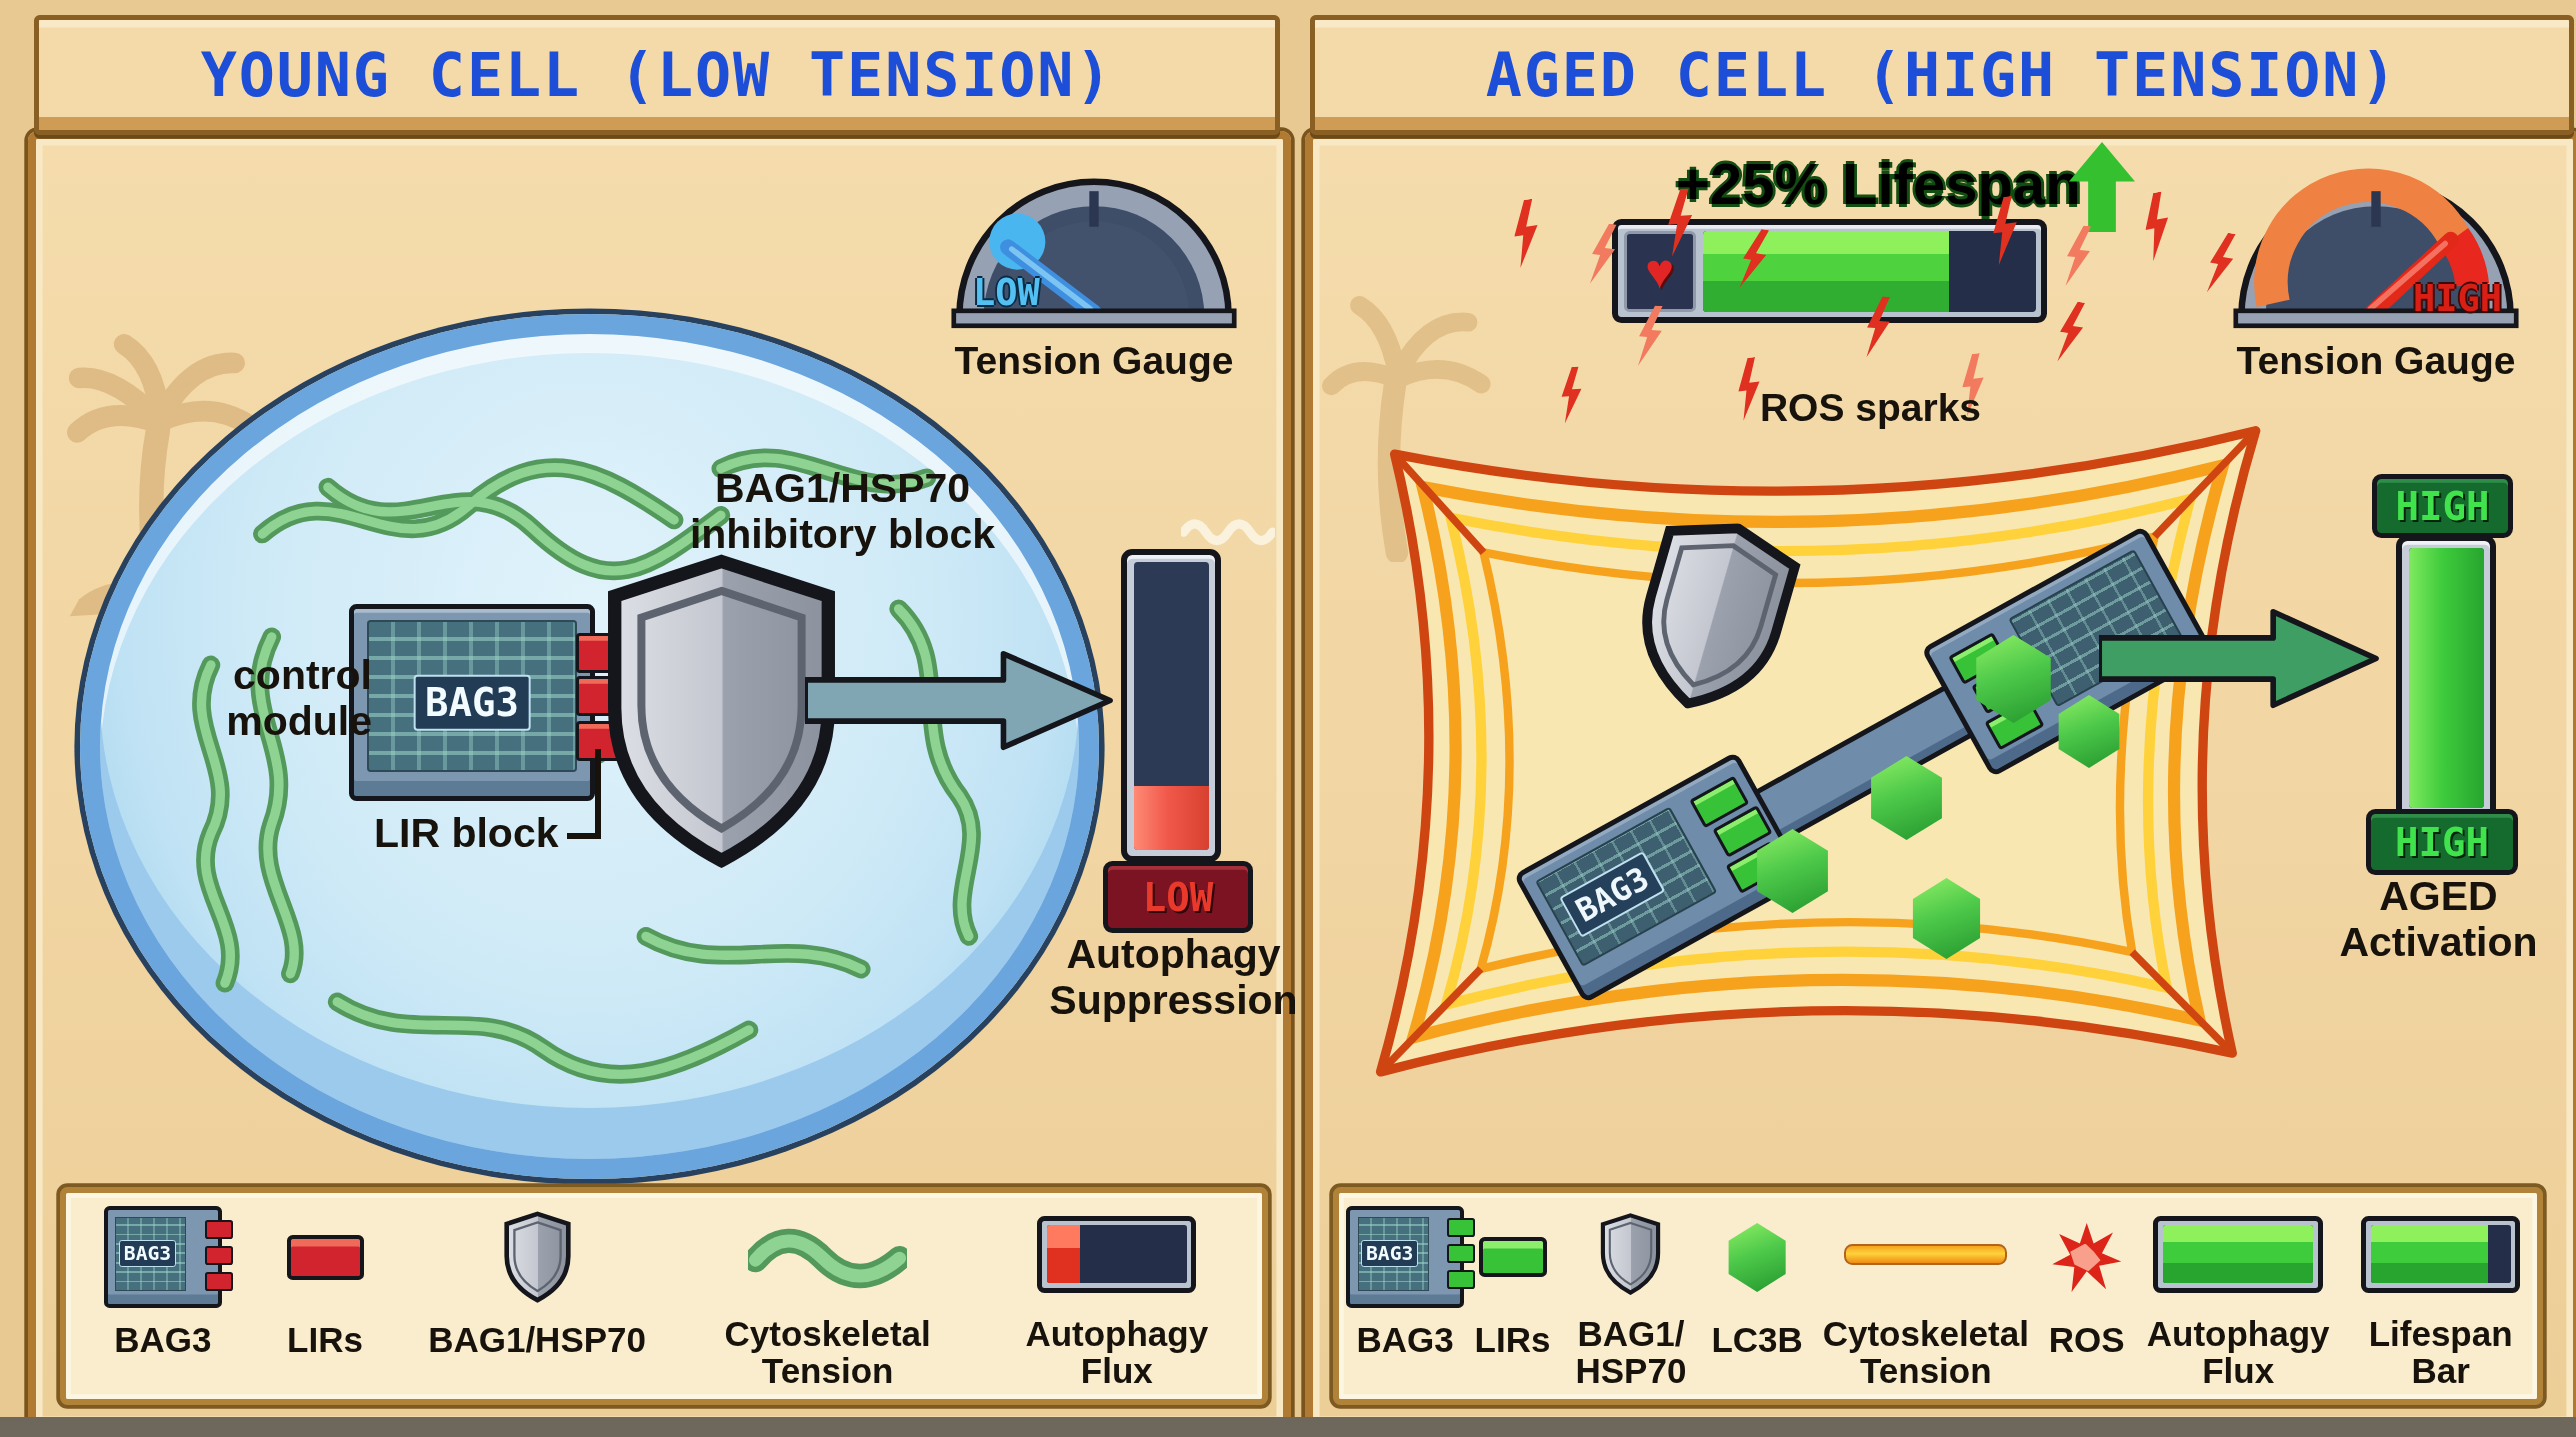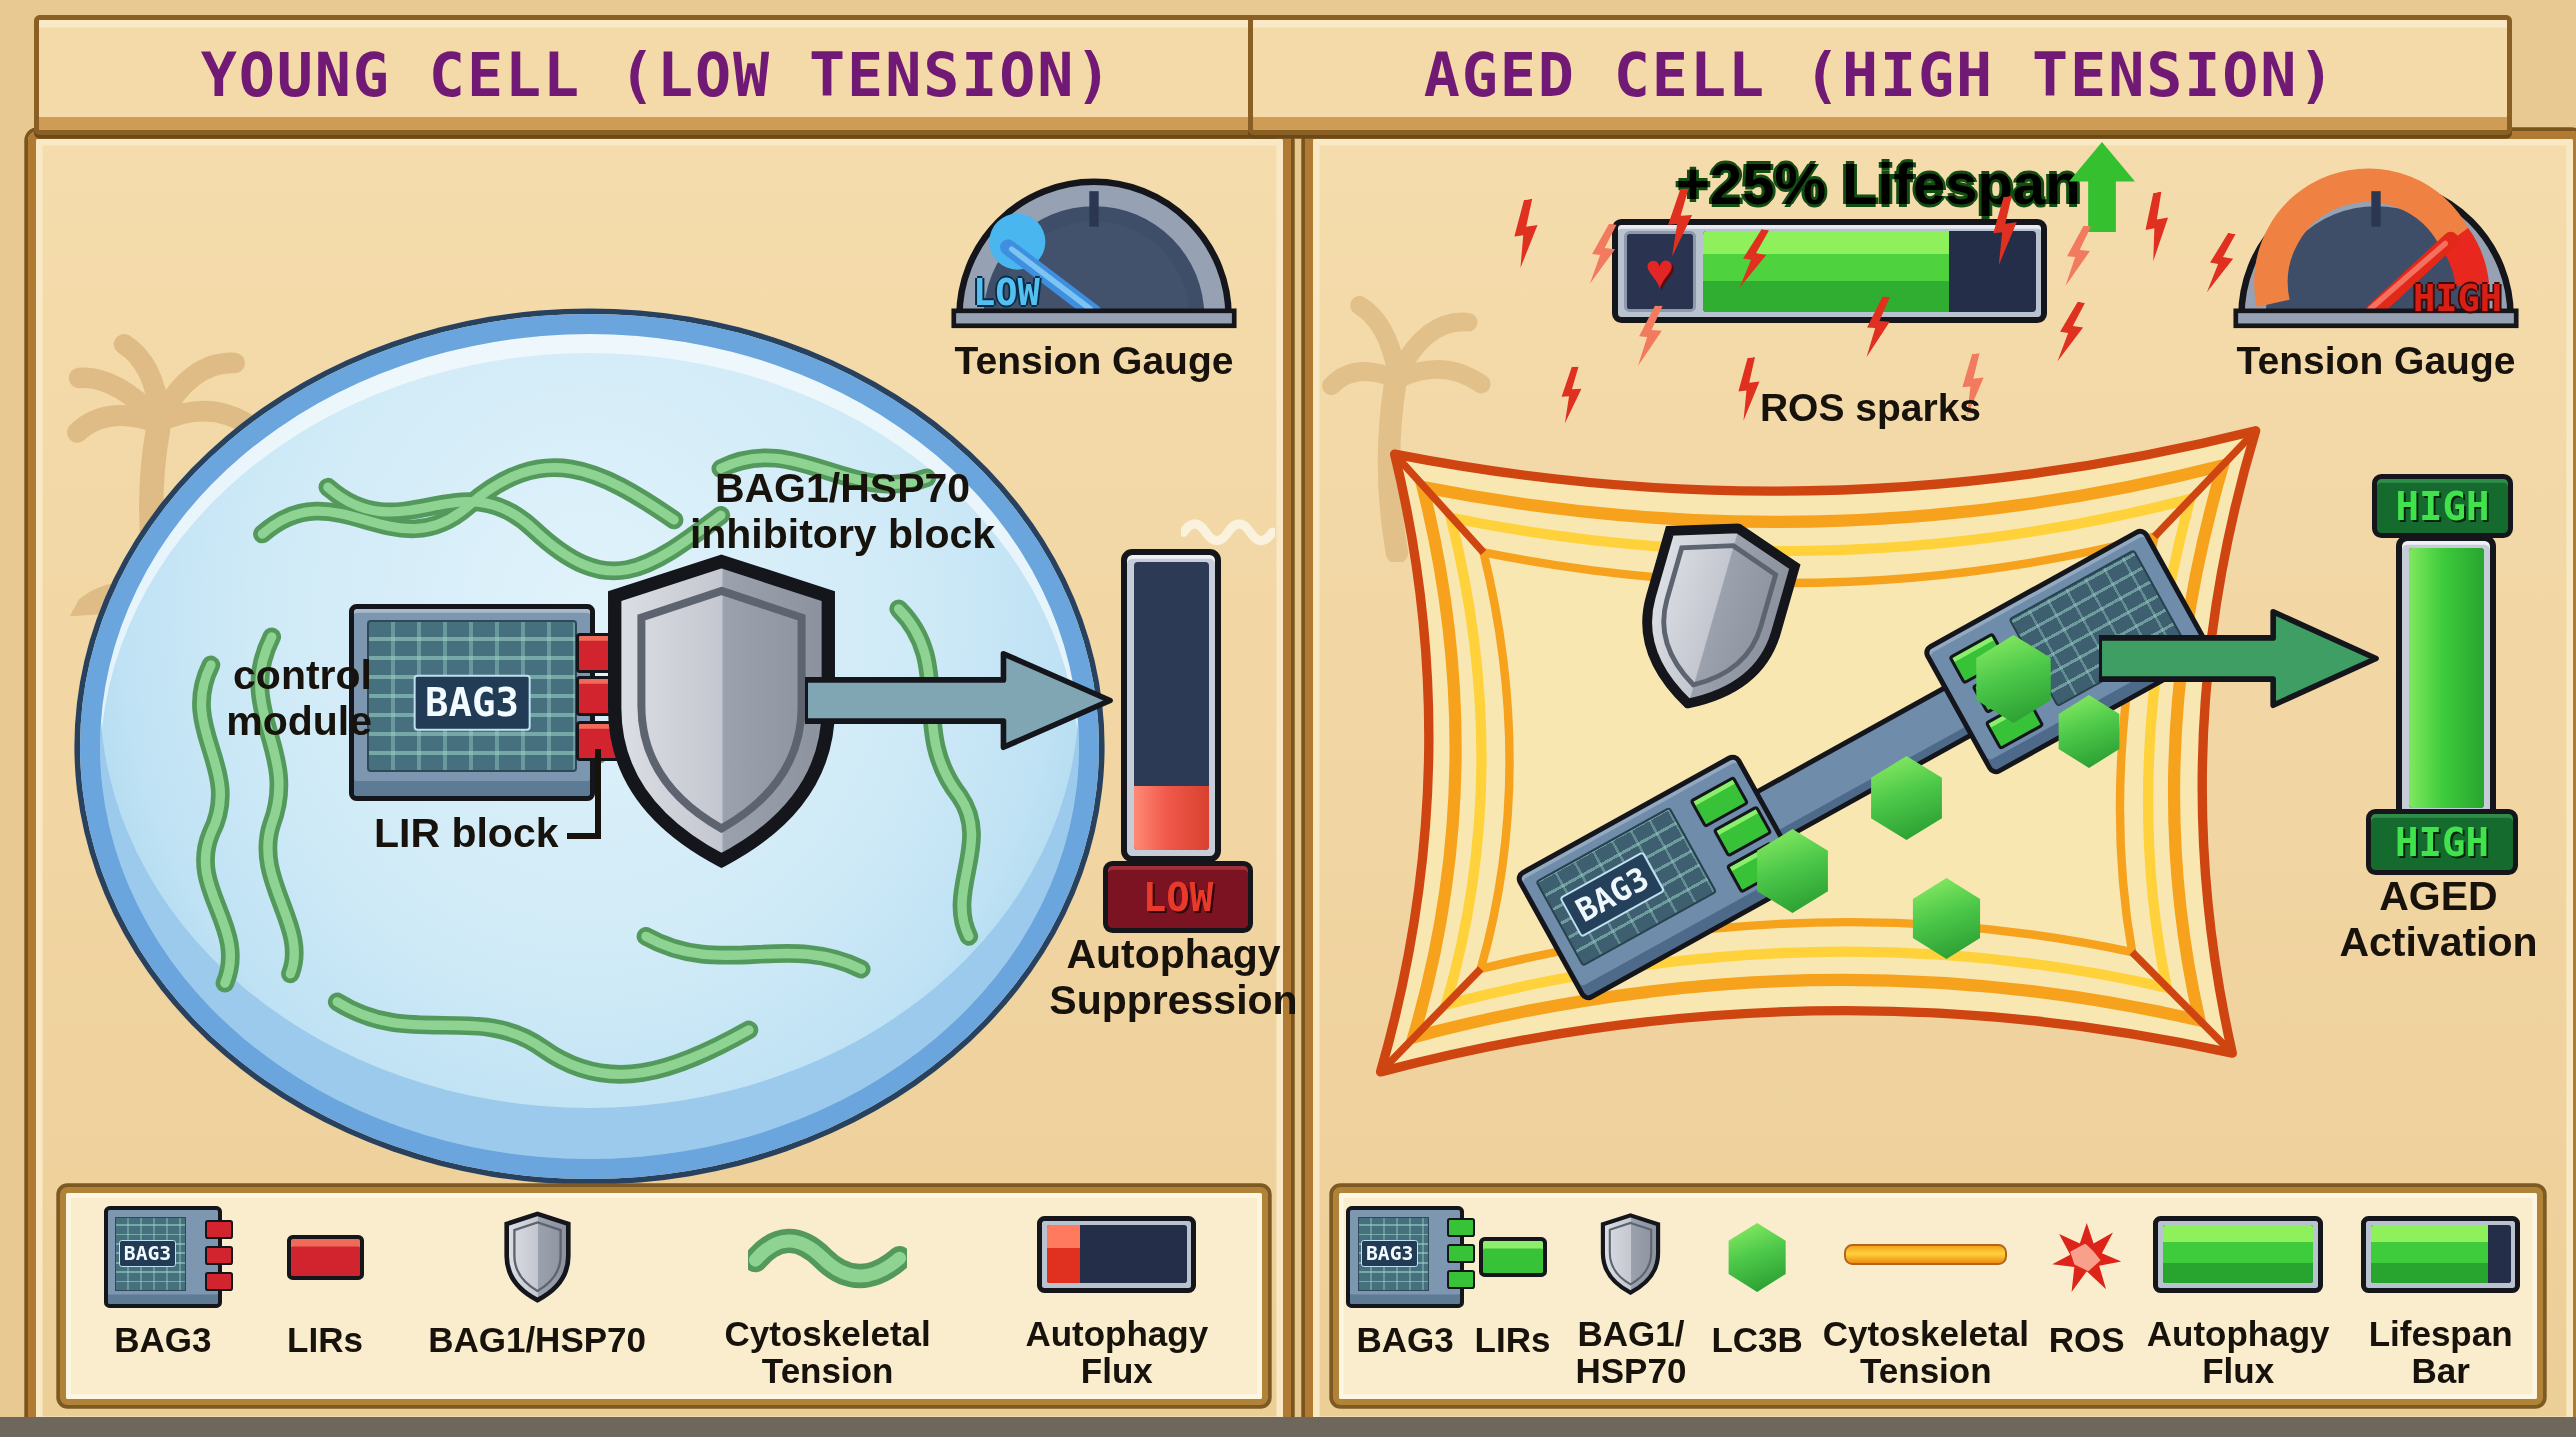--- a/index.html
+++ b/index.html
@@ -8,21 +8,21 @@
   .abs{position:absolute;}
 
   
   .panel{background:linear-gradient(180deg,#f5dcac 0%,#f1d5a2 55%,#ecce97 100%);
          border:8.4px solid #b07a33;box-shadow:0 0 0 3.7px #7a541d, inset 0 0 0 6.6px #f8e8c4;
          border-radius:9.4px;}
   .plaque{background:#f4daa9;border:5.6px solid #8a5f24;border-radius:5.6px;
           box-shadow:inset 0 -13px 0 #cf9c55, inset 0 7.5px 0 #f9e9c6, 0 3.7px 0 #6b4a1a;
           display:flex;align-items:center;justify-content:center;}
   .plaque span{font-family:"DejaVu Sans Mono",monospace;font-weight:700;
-               font-size:60px;letter-spacing:1.9px;color:#701a75;white-space:nowrap;}
+               font-size:60px;letter-spacing:1.9px;color:#1d4ed8;white-space:nowrap;}
 
   
   .lbl{font-weight:700;color:#17130c;line-height:1.12;}
   .ctr{text-align:center;}
   .outline-blue{color:#54c0f2;text-shadow:1.9px 0 #0a2a44,-1.9px 0 #0a2a44,0 1.9px #0a2a44,0 -1.9px #0a2a44;}
   .outline-red{color:#d81f16;text-shadow:1.9px 0 #3d0a08,-1.9px 0 #3d0a08,0 1.9px #3d0a08,0 -1.9px #3d0a08;}
   .outline-green{color:#000000;text-shadow:2.8px 0 #124d12,-2.8px 0 #124d12,0 2.8px #124d12,0 -2.8px #124d12;}
 
   
   .cell{border-radius:50%;
@@ -273,21 +273,21 @@
         <div class="t">
               <div class="f" style="width:24%;background:linear-gradient(180deg,#ff7a5e 0 40%,#e03020 40% 100%);"></div>
             </div>
       </div>
         </div>
       <div class="llab" style="max-width:215px;">Autophagy Flux</div>
     </div>
   </div>
 
   <div class="abs panel" style="left:1305px;top:131px;width:1260px;height:1284px;"></div>
-  <div class="abs plaque" style="left:1248px;top:15px;width:1254px;height:110px;">
+  <div class="abs plaque" style="left:1310px;top:15px;width:1254px;height:110px;">
     <span>AGED CELL (HIGH TENSION)</span>
   </div>
 
   <svg class="abs" style="left:1322px;top:281px;" width="178" height="281" viewBox="0 0 190 300">
     <g fill="none" stroke="#e2c089" stroke-linecap="round">
       <path d="M80 290 Q64 200 78 110" stroke-width="24"></path>
       <path d="M78 104 Q34 86 10 112" stroke-width="20"></path>
       <path d="M80 98 Q70 44 40 26" stroke-width="20"></path>
       <path d="M82 98 Q112 40 156 44" stroke-width="20"></path>
       <path d="M82 104 Q130 82 170 110" stroke-width="20"></path>

